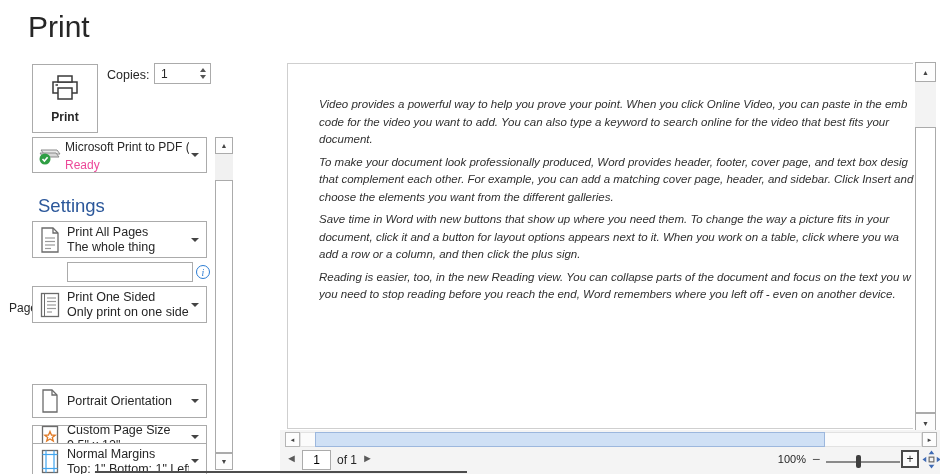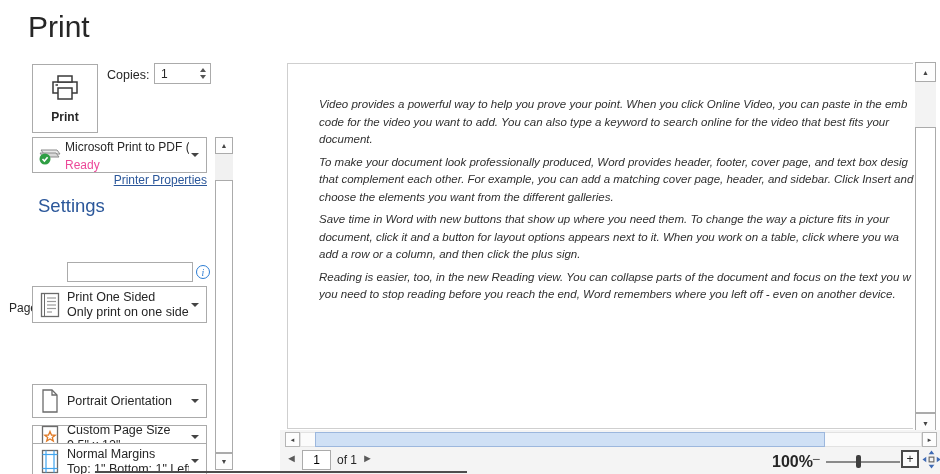--- a/index.html
+++ b/index.html
@@ -60,21 +60,21 @@
   
   .footer-bg { position:absolute; left:280px; top:430px; width:660px; height:44px; background:#f4f4f4; }
   .ph-btn { position:absolute; top:432px; width:15px; height:15px; border:1px solid #b5b5b5; background:#fdfdfd; font-size:6px; color:#444; display:flex; align-items:center; justify-content:center; cursor:pointer; }
   .ph-track { position:absolute; left:300px; top:432px; width:622px; height:15px; background:#fbfbfb; border:1px solid #e2e2e2; }
   .ph-thumb { position:absolute; left:315px; top:432px; width:510px; height:15px; background:#cfe0f5; border:1px solid #9cb7dd; cursor:pointer; }
 
   .nav-arrow { position:absolute; font-size:11px; color:#5a5a5a; top:452px; cursor:pointer; }
   .page-num-input { position:absolute; left:302px; top:450px; width:29px; height:20px; border:1px solid #ababab; background:#fff; font-size:12px; text-align:center; outline:none; font-family:"Liberation Sans",sans-serif; }
   .of-label { position:absolute; left:337px; top:453px; font-size:12px; color:#262626; }
 
-  .zoom-label { position:absolute; left:772px; top:453px; width:34px; font-size:16px; color:#262626; text-align:center; cursor:pointer;font-weight:bold; }
+  .zoom-label { position:absolute; left:772px; top:453px; width:34px; font-size:11px; color:#262626; text-align:right; cursor:pointer; }
   .zoom-out { position:absolute; left:812px; top:451px; font-size:14px; color:#555; cursor:pointer; }
   .zoom-track { position:absolute; left:826px; top:461px; width:74px; height:2px; background:#8a8a8a; cursor:pointer; }
   .zoom-thumb { position:absolute; left:856px; top:455px; width:5px; height:13px; background:#3f3f3f; border-radius:2px; cursor:pointer; }
   .zoom-in { position:absolute; left:901px; top:450px; width:18px; height:18px; border:2px solid #4a4a4a; background:#fbfbfb; font-size:12px; color:#262626; display:flex; align-items:center; justify-content:center; cursor:pointer; }
   .fit-page { position:absolute; left:922px; top:450px; width:19px; height:19px; cursor:pointer; }
 
   .bottom-line { position:absolute; left:95px; top:471px; width:372px; height:2px; background:#4d4d4d; }
 </style>
 </head>
 <body>
@@ -112,24 +112,40 @@
         <circle cx="8" cy="15" r="5.5" fill="#2f9e44"></circle>
         <polyline points="5.5,15 7.4,17 10.6,13.2" fill="none" stroke="#ffffff" stroke-width="1.6"></polyline>
       </svg>
     </span>
     <span class="printer-tx">
       <span class="l1">Microsoft Print to PDF (fr...</span>
       <span class="l2">Ready</span>
     </span>
     <span class="caret"></span>
   </div>
-  <div class="printer-props">Printer Properties</div>
 
   <div class="settings-heading">Settings</div>
 
+  <div class="opt" style="top:221px;height:37px">
+    <span class="opt-ic">
+      <svg width="22" height="26" viewBox="0 0 22 26">
+        <path d="M3,1 h11 l5,5 v19 h-16 z" fill="#ffffff" stroke="#6b6b6b" stroke-width="1.3"></path>
+        <path d="M14,1 v5 h5" fill="none" stroke="#6b6b6b" stroke-width="1.3"></path>
+        <line x1="6" y1="11" x2="16" y2="11" stroke="#9a9a9a" stroke-width="1.2"></line>
+        <line x1="6" y1="14.5" x2="16" y2="14.5" stroke="#9a9a9a" stroke-width="1.2"></line>
+        <line x1="6" y1="18" x2="16" y2="18" stroke="#9a9a9a" stroke-width="1.2"></line>
+        <line x1="6" y1="21.5" x2="12" y2="21.5" stroke="#9a9a9a" stroke-width="1.2"></line>
+      </svg>
+    </span>
+    <span class="opt-tx">
+      <span class="t1">Print All Pages</span>
+      <span class="t2">The whole thing</span>
+    </span>
+    <span class="caret"></span>
+  </div>
 
   <div class="pages-label">Pages:</div>
   <input class="pages-input" value="" style="">
   <div class="info-ic">i</div>
 
   <div class="opt" style="top:286px;height:37px">
     <span class="opt-ic">
       <svg width="22" height="26" viewBox="0 0 22 26">
         <rect x="2.5" y="1.5" width="17" height="23" fill="#ffffff" stroke="#6b6b6b" stroke-width="1.3"></rect>
         <line x1="5.5" y1="1.5" x2="5.5" y2="24.5" stroke="#6b6b6b" stroke-width="1"></line>

